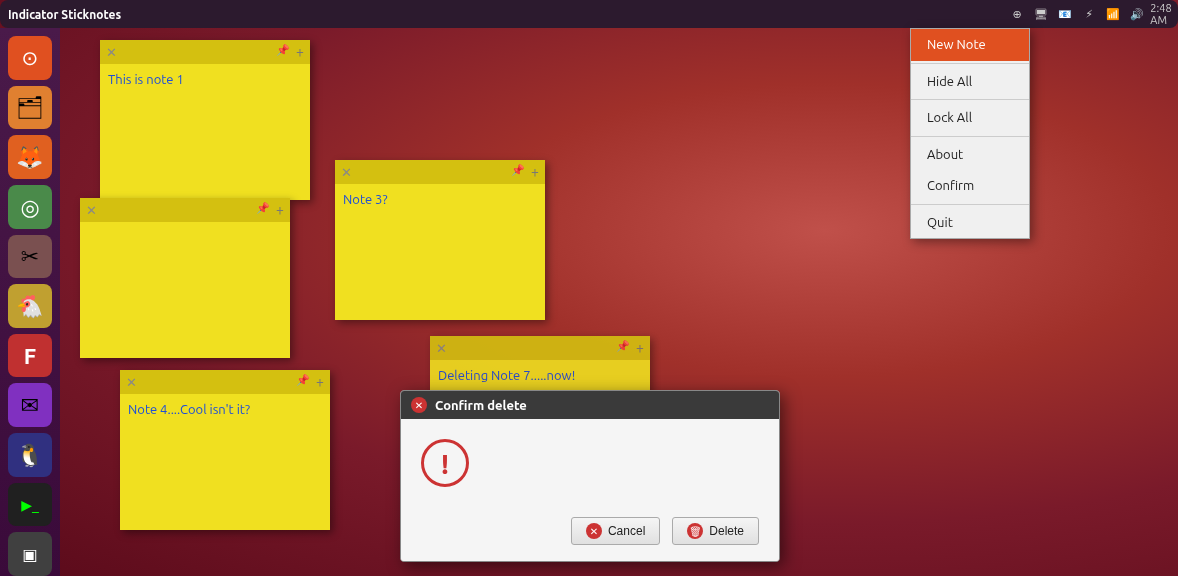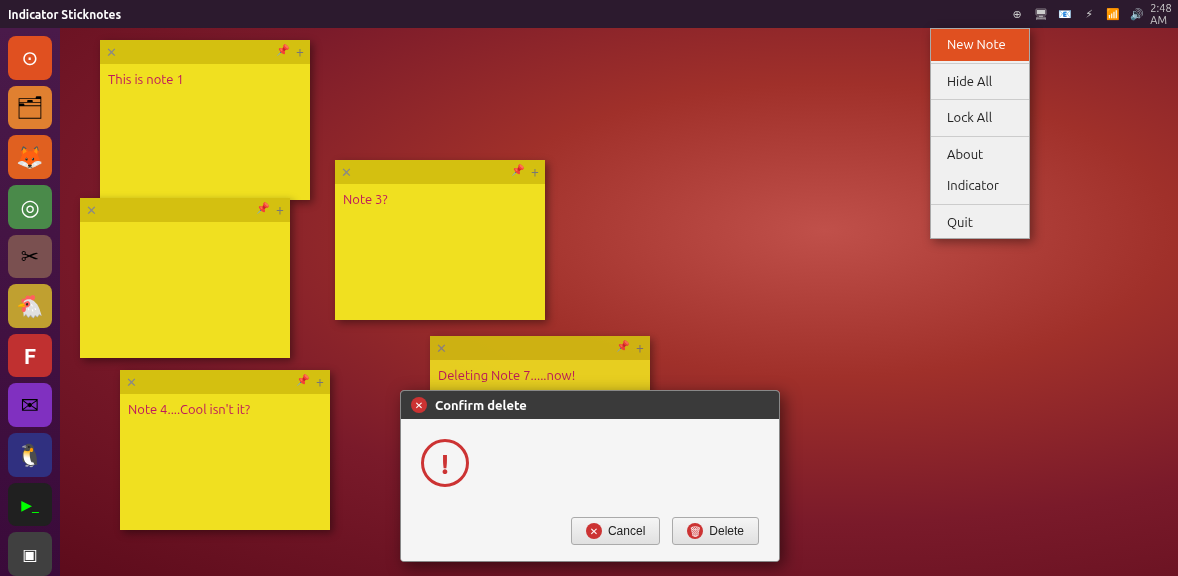--- a/index.html
+++ b/index.html
@@ -23,20 +23,21 @@
     .topbar {
       position: absolute;
       top: 0; left: 0; right: 0;
       height: 28px;
       background: #2c1a2e;
       display: flex;
       align-items: center;
       justify-content: space-between;
       z-index: 100;
       padding: 0 8px;
+      border-radius: 8px;
     }
 
     .topbar-title {
       color: #ffffff;
       font-size: 12px;
       font-weight: bold;
     }
 
     .topbar-right {
       display: flex;
@@ -122,30 +123,30 @@
     }
 
     .note-btn.close { color: #888; }
     .note-btn.pin { color: #777; font-size: 11px; }
     .note-btn.add { color: #777; font-size: 14px; }
 
     .note-content {
       flex: 1;
       padding: 8px;
       font-size: 13px;
-      color: #be185d;
+      color: #1d4ed8;
       background: #f0e020;
     }
 
     
     .context-menu {
       position: absolute;
       top: 28px;
       right: 148px;
-      width: 100px;
+      width: 120px;
       background: #f0f0f0;
       border: 1px solid #aaa;
       box-shadow: 3px 3px 10px rgba(0,0,0,0.4);
       z-index: 200;
       font-size: 13px;
     }
 
     .menu-item {
       padding: 6px 16px;
       cursor: pointer;
@@ -390,21 +391,21 @@
   </div>
   <div class="menu-divider"></div>
   <div class="menu-item">
     <span>Lock All</span>
   </div>
   <div class="menu-divider"></div>
   <div class="menu-item">
     <span>About</span>
   </div>
   <div class="menu-item">
-    <span>Indicator</span>
+    <span>Confirm</span>
   </div>
   <div class="menu-divider"></div>
   <div class="menu-item">
     <span>Quit</span>
   </div>
 </div>
 
 <div class="dialog-overlay">
   <div class="dialog">
     <div class="dialog-titlebar">

